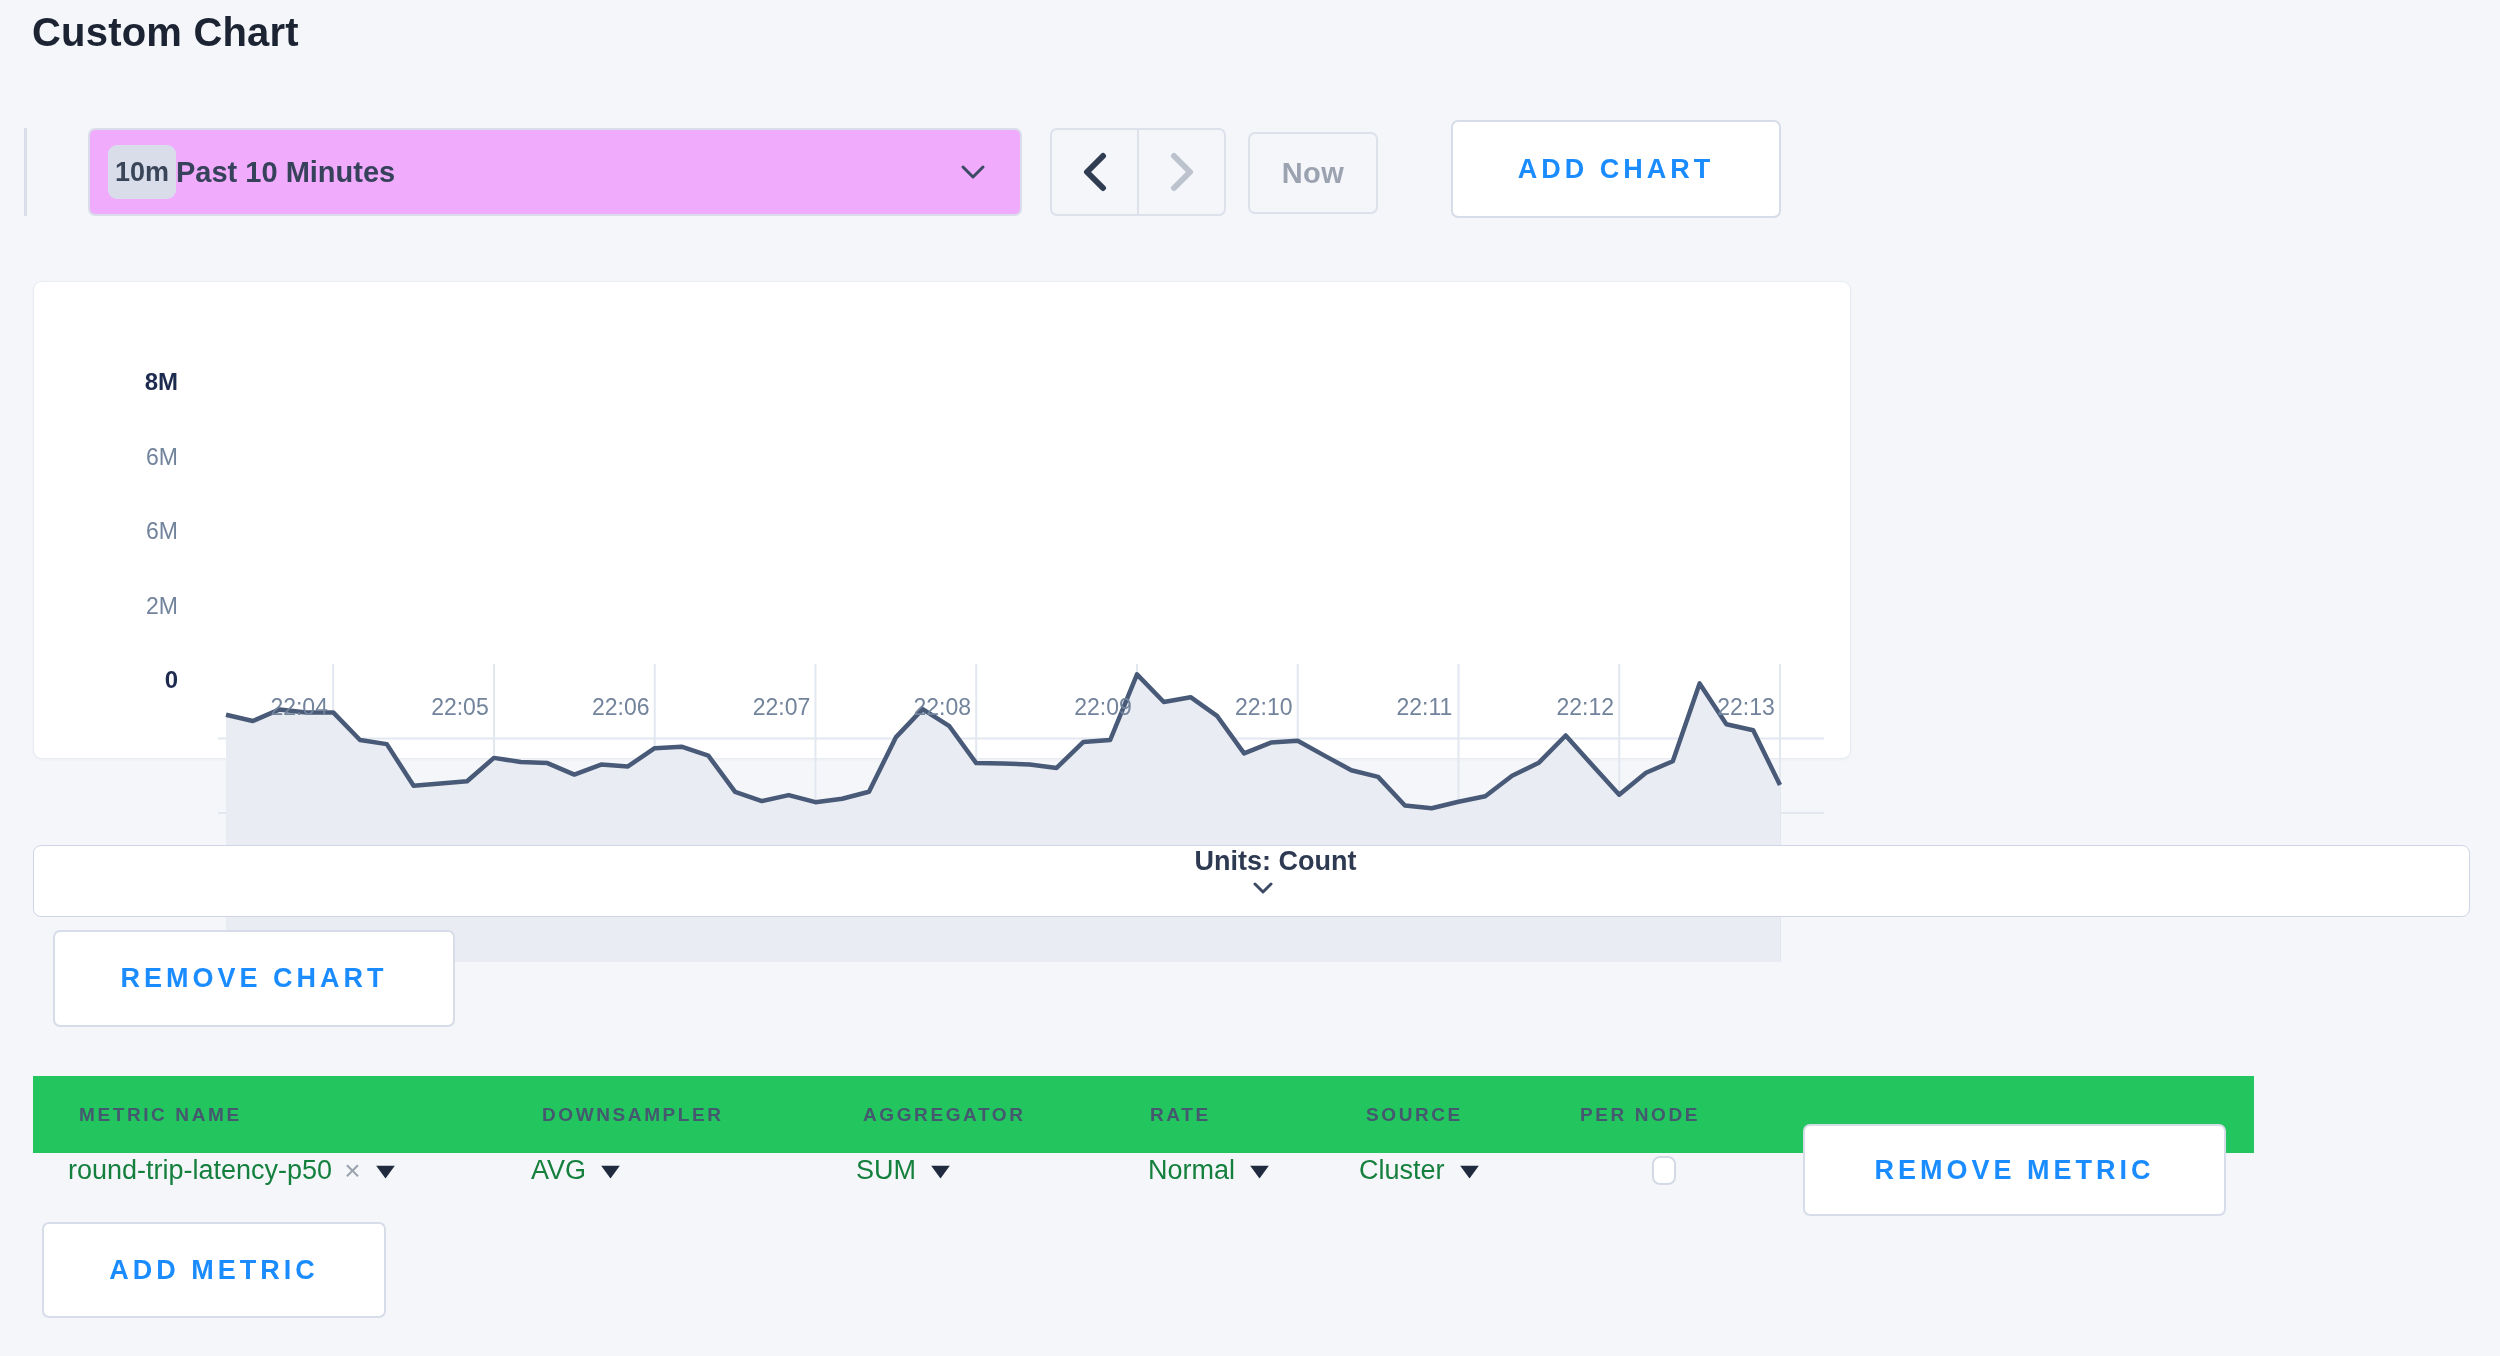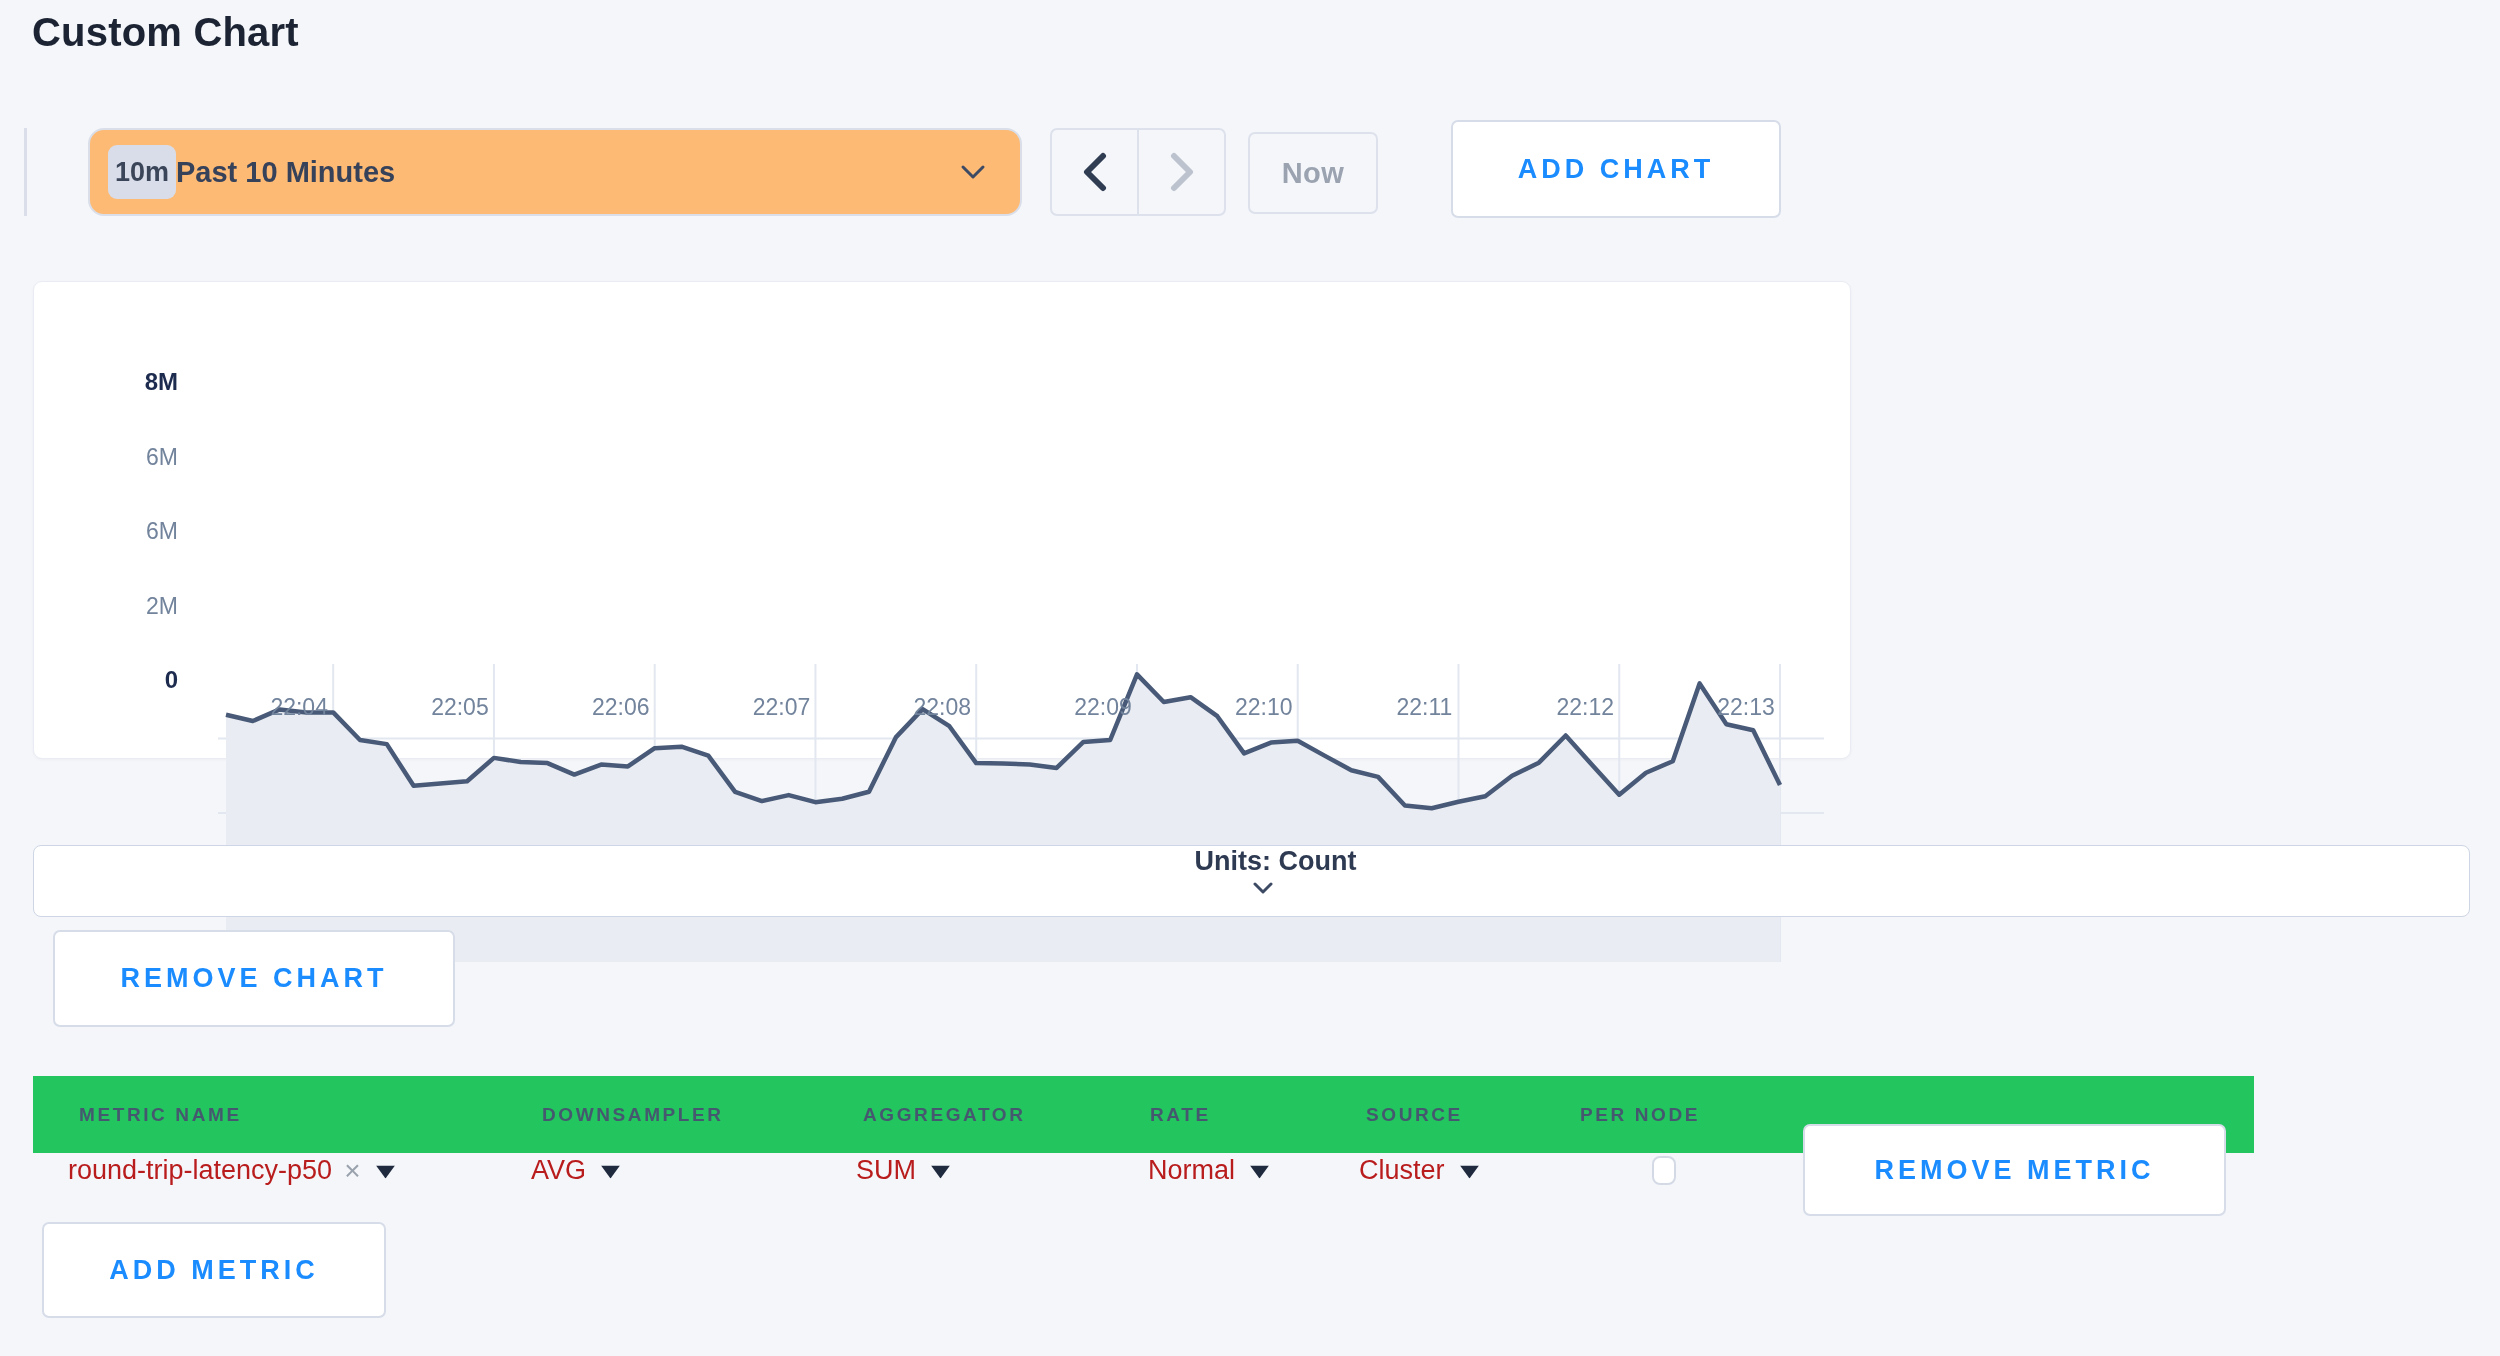--- a/index.html
+++ b/index.html
@@ -5,22 +5,22 @@
   html,body{margin:0;padding:0;background:#f4f6fa;}
   .page{position:relative;width:2500px;height:1356px;background:#f4f6fa;
         font-family:"Liberation Sans","DejaVu Sans",sans-serif;overflow:hidden;}
   [data-interactable="true"]{cursor:pointer;}
 
   .page-title{position:absolute;left:32px;top:10px;margin:0;font-size:40px;font-weight:700;
               color:#1c2433;letter-spacing:.2px;}
 
   .v-rule{position:absolute;left:24px;top:128px;width:3px;height:88px;background:#d9dee9;}
 
-  .time-dd{position:absolute;left:88px;top:128px;width:934px;height:88px;background:#fdba74;
-           border:2px solid #d9dee9;border-radius:16px;box-sizing:border-box;
+  .time-dd{position:absolute;left:88px;top:128px;width:934px;height:88px;background:#f0abfc;
+           border:2px solid #d9dee9;border-radius:7px;box-sizing:border-box;
            display:flex;align-items:center;}
   .tw-badge{display:inline-flex;align-items:center;justify-content:center;margin-left:18px;
             width:68px;height:54px;border-radius:9px;background:#d9dde9;color:#3a4559;
             font-size:27px;font-weight:700;}
   .time-label{font-size:29px;font-weight:700;color:#36415a;}
   .dd-chev{position:absolute;right:34px;top:50%;transform:translateY(-50%);}
 
   .nav-group{position:absolute;left:1050px;top:128px;width:176px;height:88px;
              border:2px solid #dde1ec;border-radius:7px;box-sizing:border-box;display:flex;}
   .nav-btn{flex:1;display:flex;align-items:center;justify-content:center;background:transparent;
@@ -51,21 +51,21 @@
   .units-chev{margin-left:22px;margin-top:4px;}
 
   .remove-chart{position:absolute;left:53px;top:930px;width:402px;height:97px;}
 
   .thead{position:absolute;left:33px;top:1076px;width:2221px;height:77px;background:#22c55e;}
   .th{position:absolute;top:50%;transform:translateY(-50%);font-size:19px;font-weight:700;
       color:#46586f;letter-spacing:2.6px;white-space:nowrap;}
 
   .cell{position:absolute;top:1170px;transform:translateY(-50%);display:flex;align-items:center;
         white-space:nowrap;}
-  .cell .val{font-size:27px;color:#b91c1c;}
+  .cell .val{font-size:27px;color:#15803d;}
   .cell .x{margin-left:12px;font-size:28px;color:#9aa2ad;line-height:1;}
   .tri{margin-left:15px;margin-top:3px;}
 
   .pn-checkbox{position:absolute;left:1652px;top:1156px;width:24px;height:29px;margin:0;
                appearance:none;-webkit-appearance:none;background:#fff;border:2px solid #d4dae5;
                border-radius:8px;box-sizing:border-box;}
 
   .remove-metric{position:absolute;left:1803px;top:1124px;width:423px;height:92px;}
   .add-metric{position:absolute;left:42px;top:1222px;width:344px;height:96px;}
 </style>

